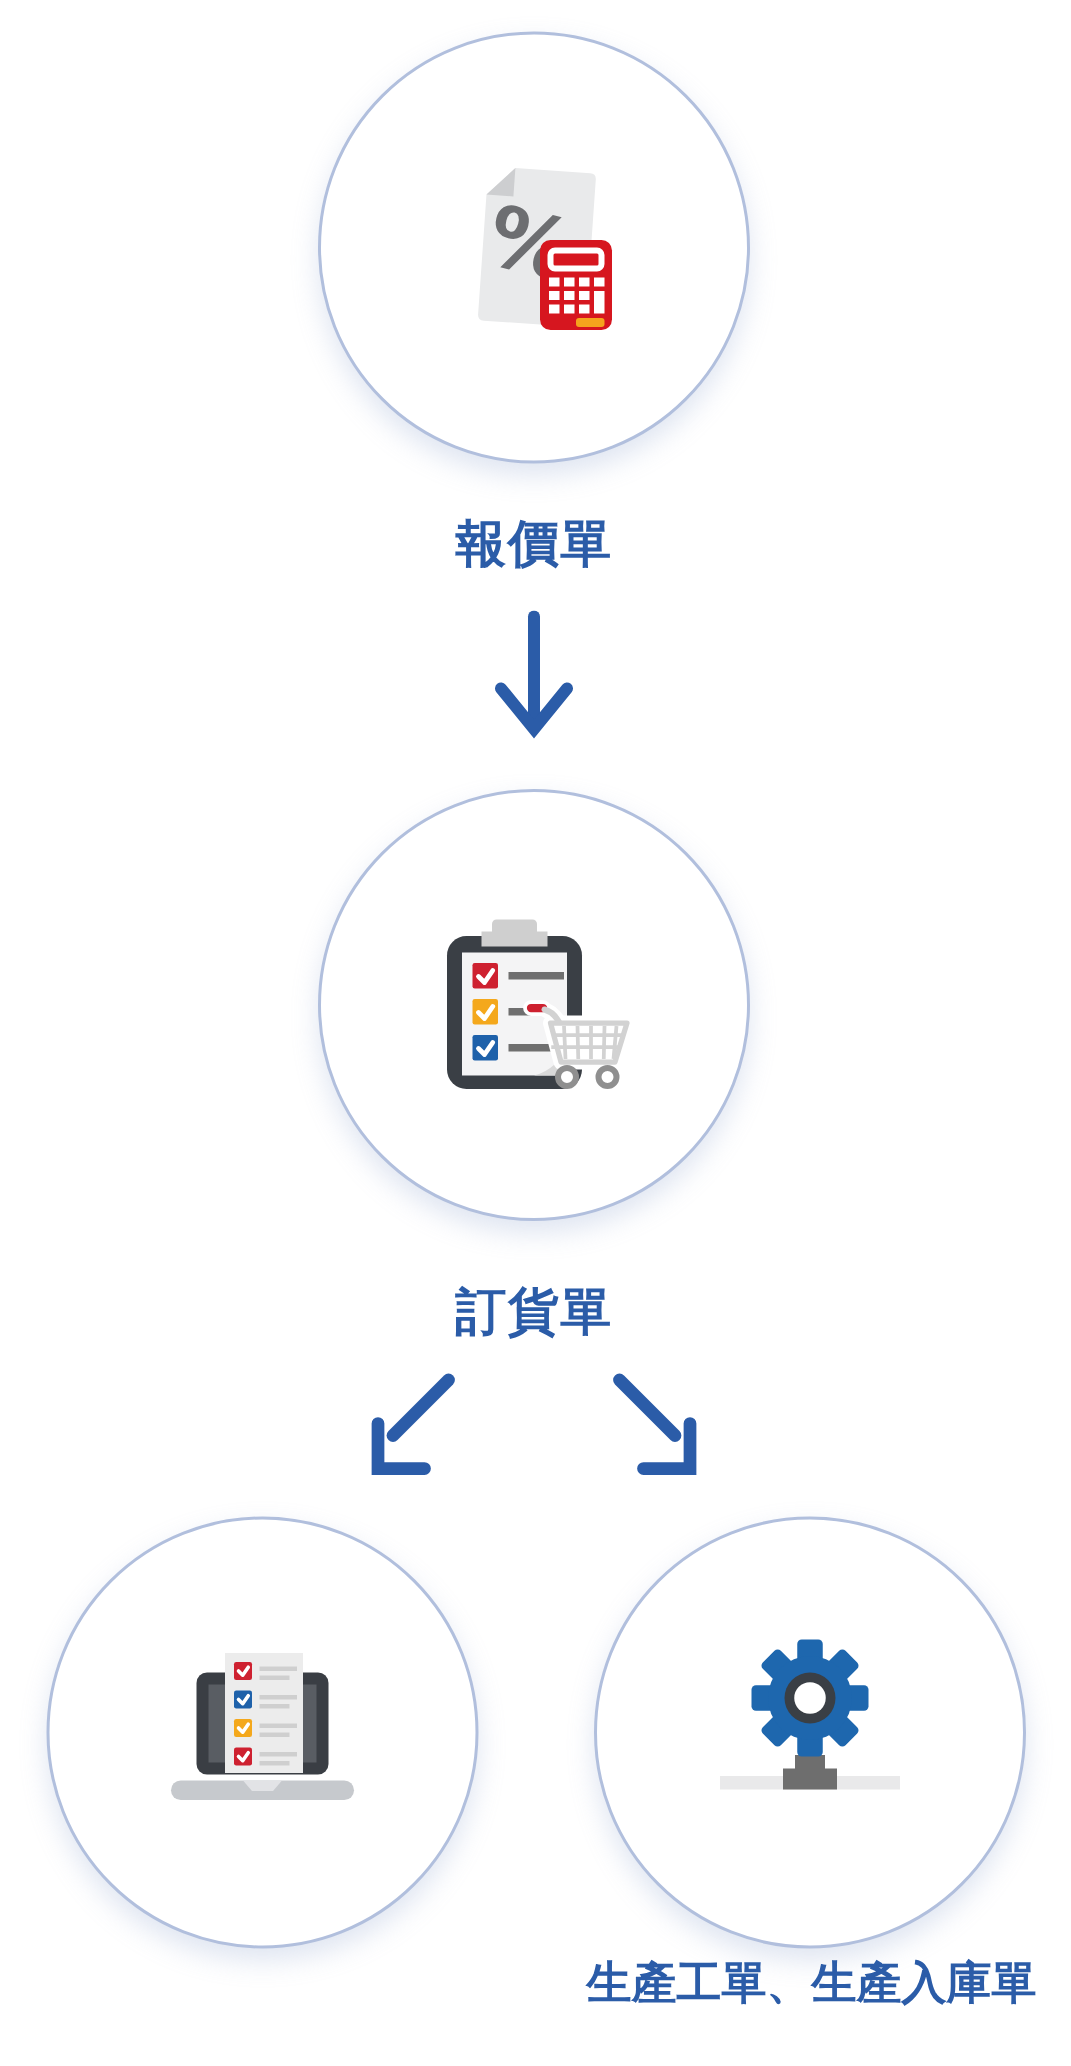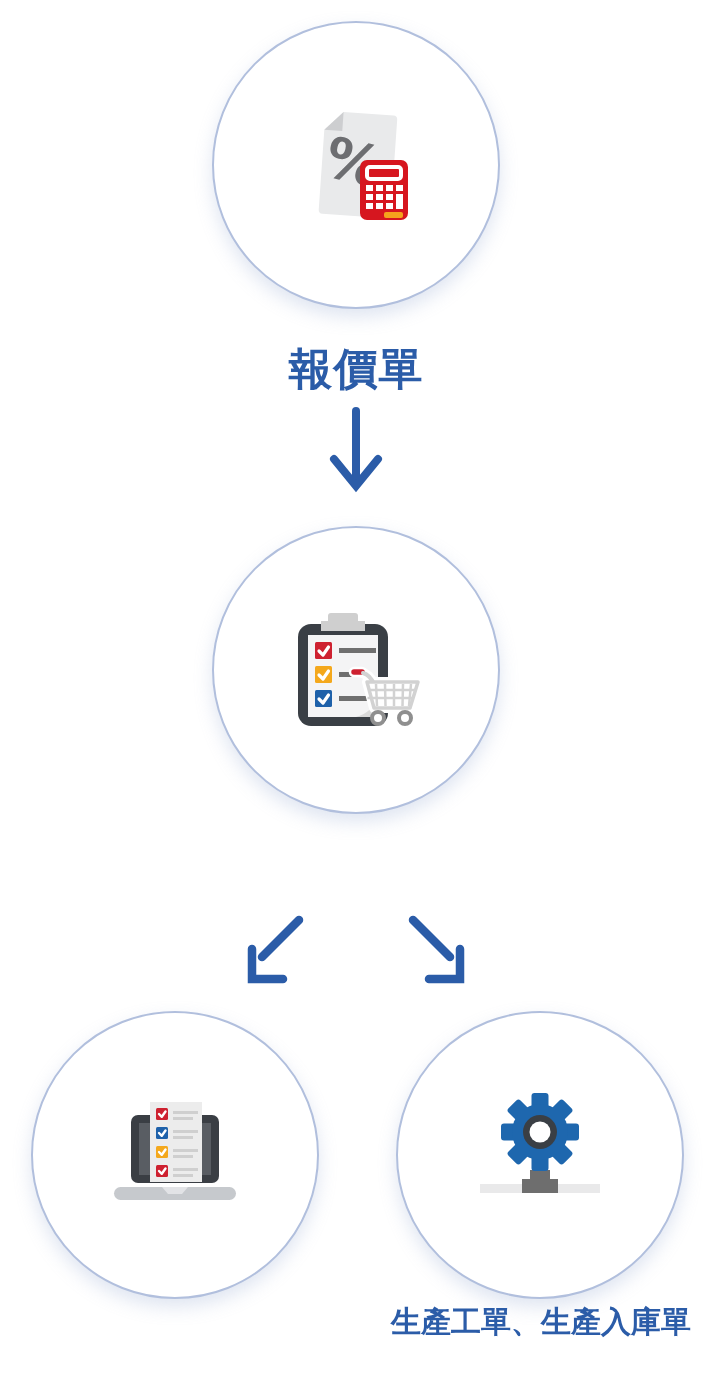--- a/index.html
+++ b/index.html
@@ -26,21 +26,21 @@
   .circle-prod{left:396px;top:1011px;}
 
   .node-label{
     position:absolute;
     color:#2b5ca8;
     font-weight:bold;
     text-align:center;
     letter-spacing:1px;
     white-space:nowrap;
   }
-  .label-quote{top:340px;left:156px;width:400px;font-size:44px;text-align:center;}
+  .label-quote{top:340px;left:156px;width:400px;font-size:34px;text-align:center;}
   .label-order{top:852px;left:156px;width:400px;font-size:34px;}
   .label-sales{top:1330px;left:0px;width:348px;font-size:30px;letter-spacing:0;}
   .label-prod{top:1302px;left:368px;width:346px;font-size:30px;letter-spacing:0;}
 
   .arrow{position:absolute;}
   .arrow-down{left:328px;top:407px;}
   .arrow-down-left{left:242px;top:913px;}
   .arrow-down-right{left:406px;top:913px;}
 
   svg{display:block;}
@@ -127,20 +127,21 @@
           <line x1="113" y1="76" x2="112.5" y2="98"></line>
           <line x1="121" y1="76" x2="119" y2="98"></line>
           <line x1="79" y1="82" x2="126" y2="82"></line>
           <line x1="77.5" y1="90" x2="124" y2="90"></line>
         </g>
         <circle cx="88" cy="110" r="6" fill="#ffffff" stroke="#8f8f8f" stroke-width="4"></circle>
         <circle cx="115" cy="110" r="6" fill="#ffffff" stroke="#8f8f8f" stroke-width="4"></circle>
       </g>
     </svg>
   </div>
+  <div class="node-label label-order">訂貨單</div>
 
   <div class="arrow arrow-down-left">
     <svg width="64" height="74" viewBox="0 0 64 74">
       <g stroke="#2b5ca8" stroke-width="8.5" fill="none" stroke-linecap="round" stroke-linejoin="miter">
         <line x1="57" y1="7" x2="20" y2="44"></line>
         <polyline points="10,36 10,66 41,66"></polyline>
       </g>
     </svg>
   </div>
   <div class="arrow arrow-down-right">

